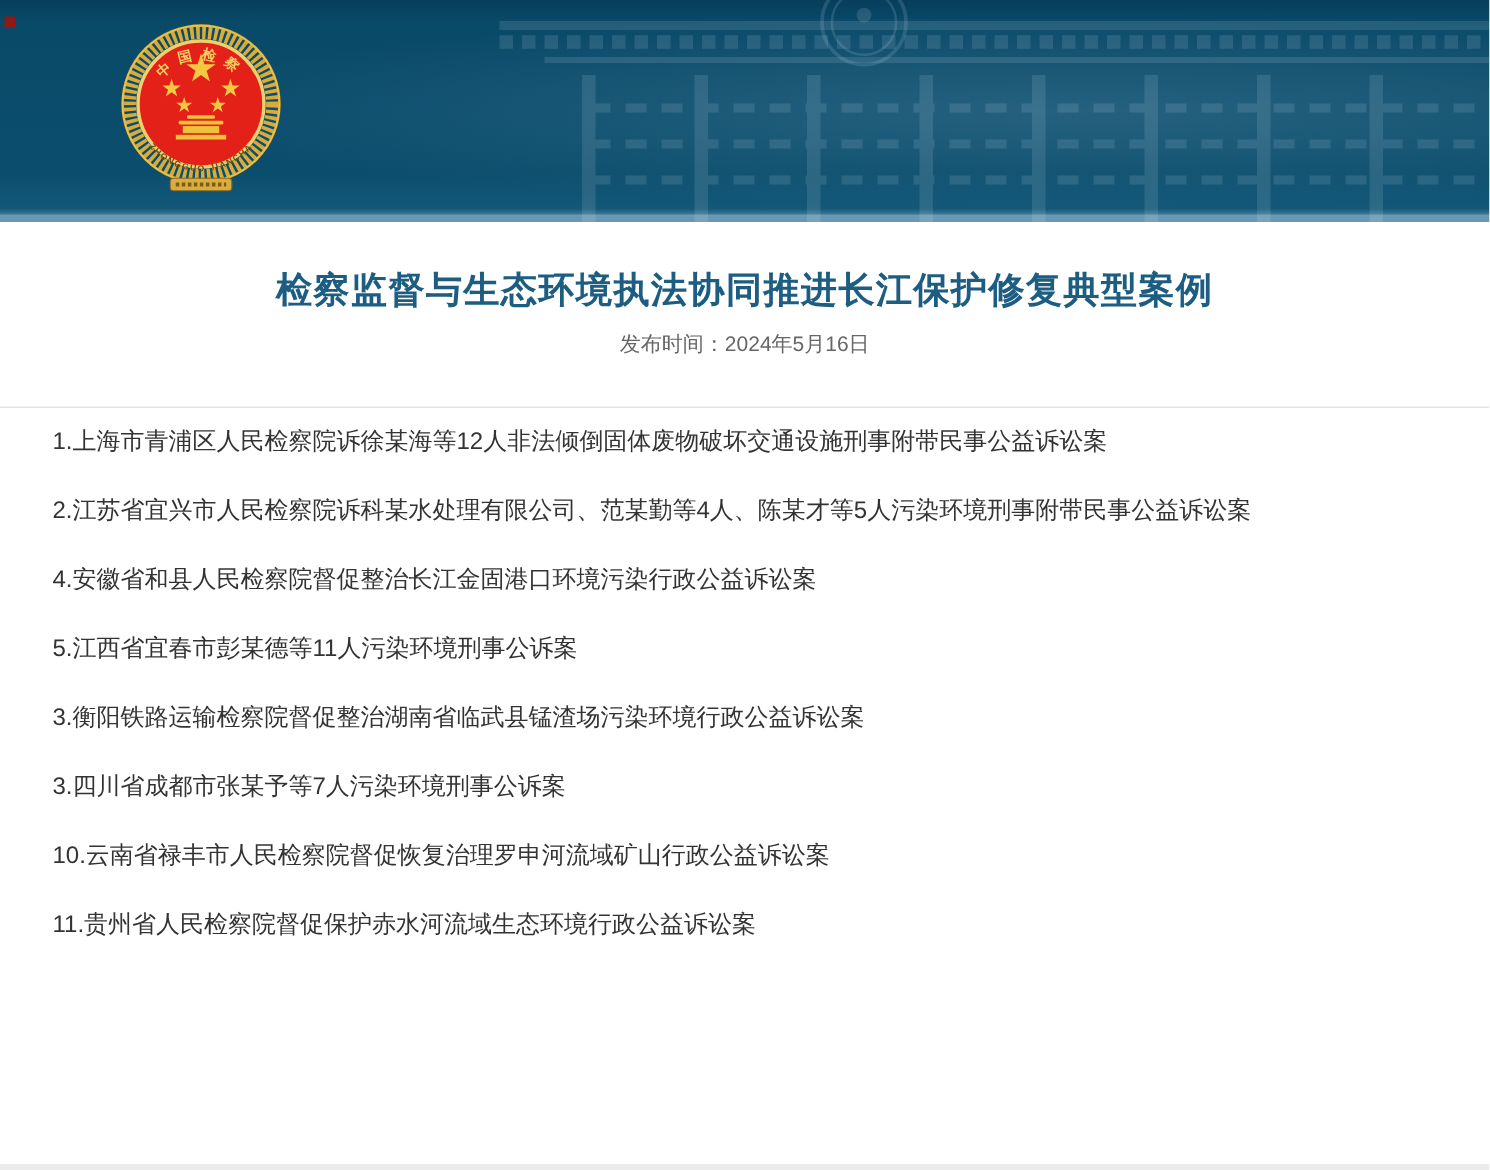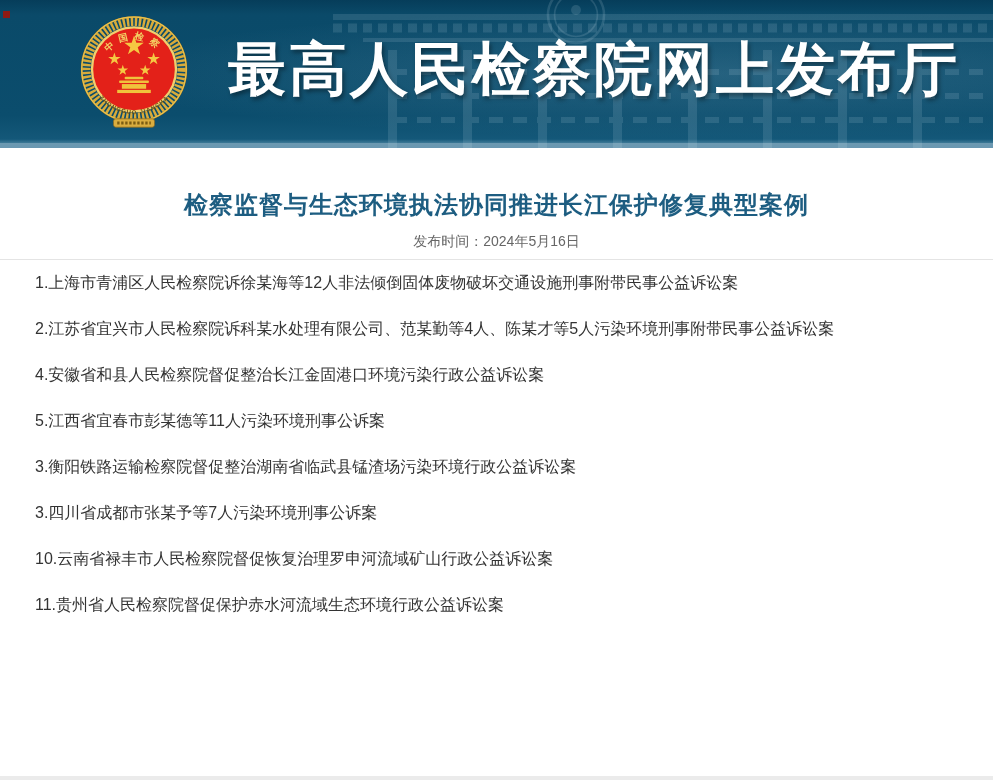--- a/index.html
+++ b/index.html
@@ -56,31 +56,31 @@
   .corner-red-dot {
     position: absolute;
     left: 3px; top: 11px;
     width: 7px; height: 7px;
     background: #8d1a14;
   }
 
   
   .content { position: relative; width: 100%; }
   .article-title {
-    padding-top: 41px;
+    padding-top: 29px;
     margin: 0;
     text-align: center;
     color: #1d5d81;
     font-size: 24px;
     font-weight: bold;
     letter-spacing: 1px;
   }
   .publish-date {
     margin-top: 12px;
-    padding-bottom: 8px;
+    padding-bottom: 32px;
     text-align: center;
     color: #666666;
     font-size: 14px;
     border-bottom: 1px solid #e4e4e4;
   }
   .case-list {
     padding: 0 20px 12px 35px;
   }
   .case-item {
     font-size: 16px;
@@ -158,21 +158,20 @@
       <textPath href="#arcTop" startOffset="50%" text-anchor="middle">中国检察</textPath>
     </text>
     <text font-size="6.2" font-weight="bold" fill="#6b4f10" letter-spacing="1.2">
       <textPath href="#arcBottom" startOffset="50%" text-anchor="middle">ZHONGGUO JIANCHA</textPath>
     </text>
 
     <rect x="38" y="113" width="44" height="9" rx="2.5" fill="#d9ad3f" stroke="#8a6a1f" stroke-width="0.8"></rect>
     <line x1="42" y1="117.5" x2="78" y2="117.5" stroke="#7a5c12" stroke-width="3" stroke-dasharray="2.5 1.8"></line>
   </svg>
 
-  <div class="banner-title">最高人民检察院网上发布厅</div>
 
   <div class="header-bottom-glow"></div>
   <div class="corner-red-dot"></div>
 </div>
 
 <div class="content">
   <h1 class="article-title">检察监督与生态环境执法协同推进长江保护修复典型案例</h1>
   <div class="publish-date">发布时间：2024年5月16日</div>
 
   <div class="case-list">

